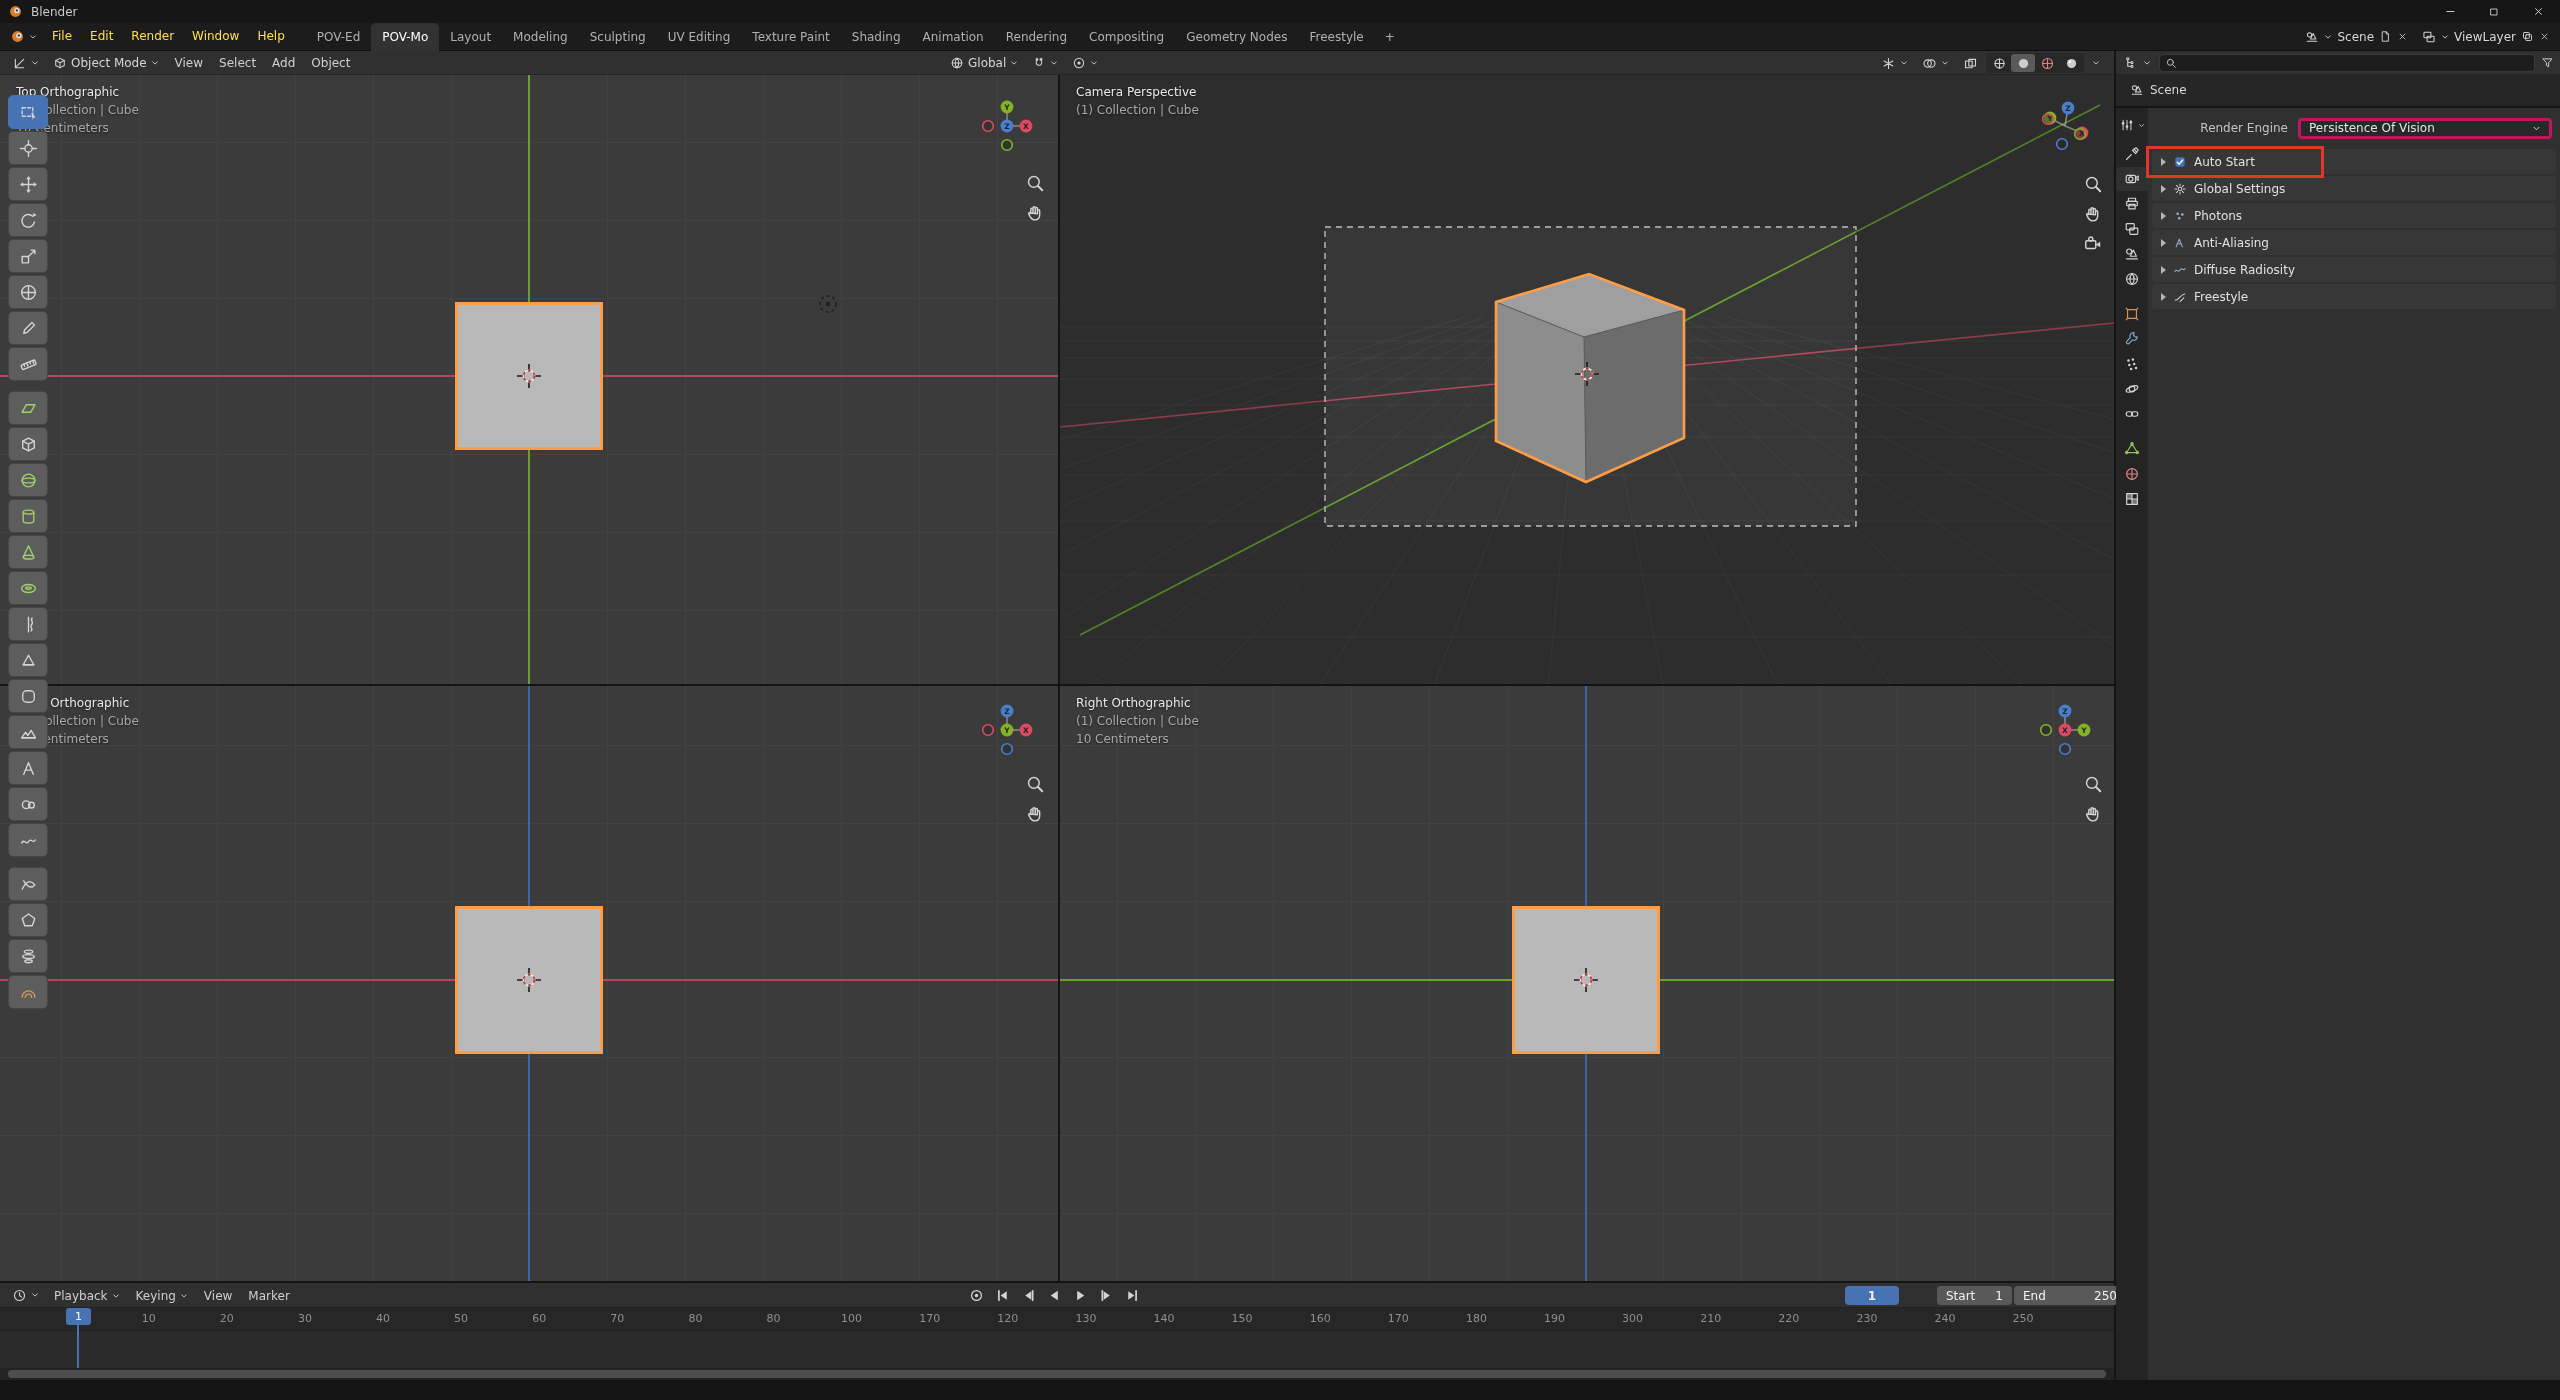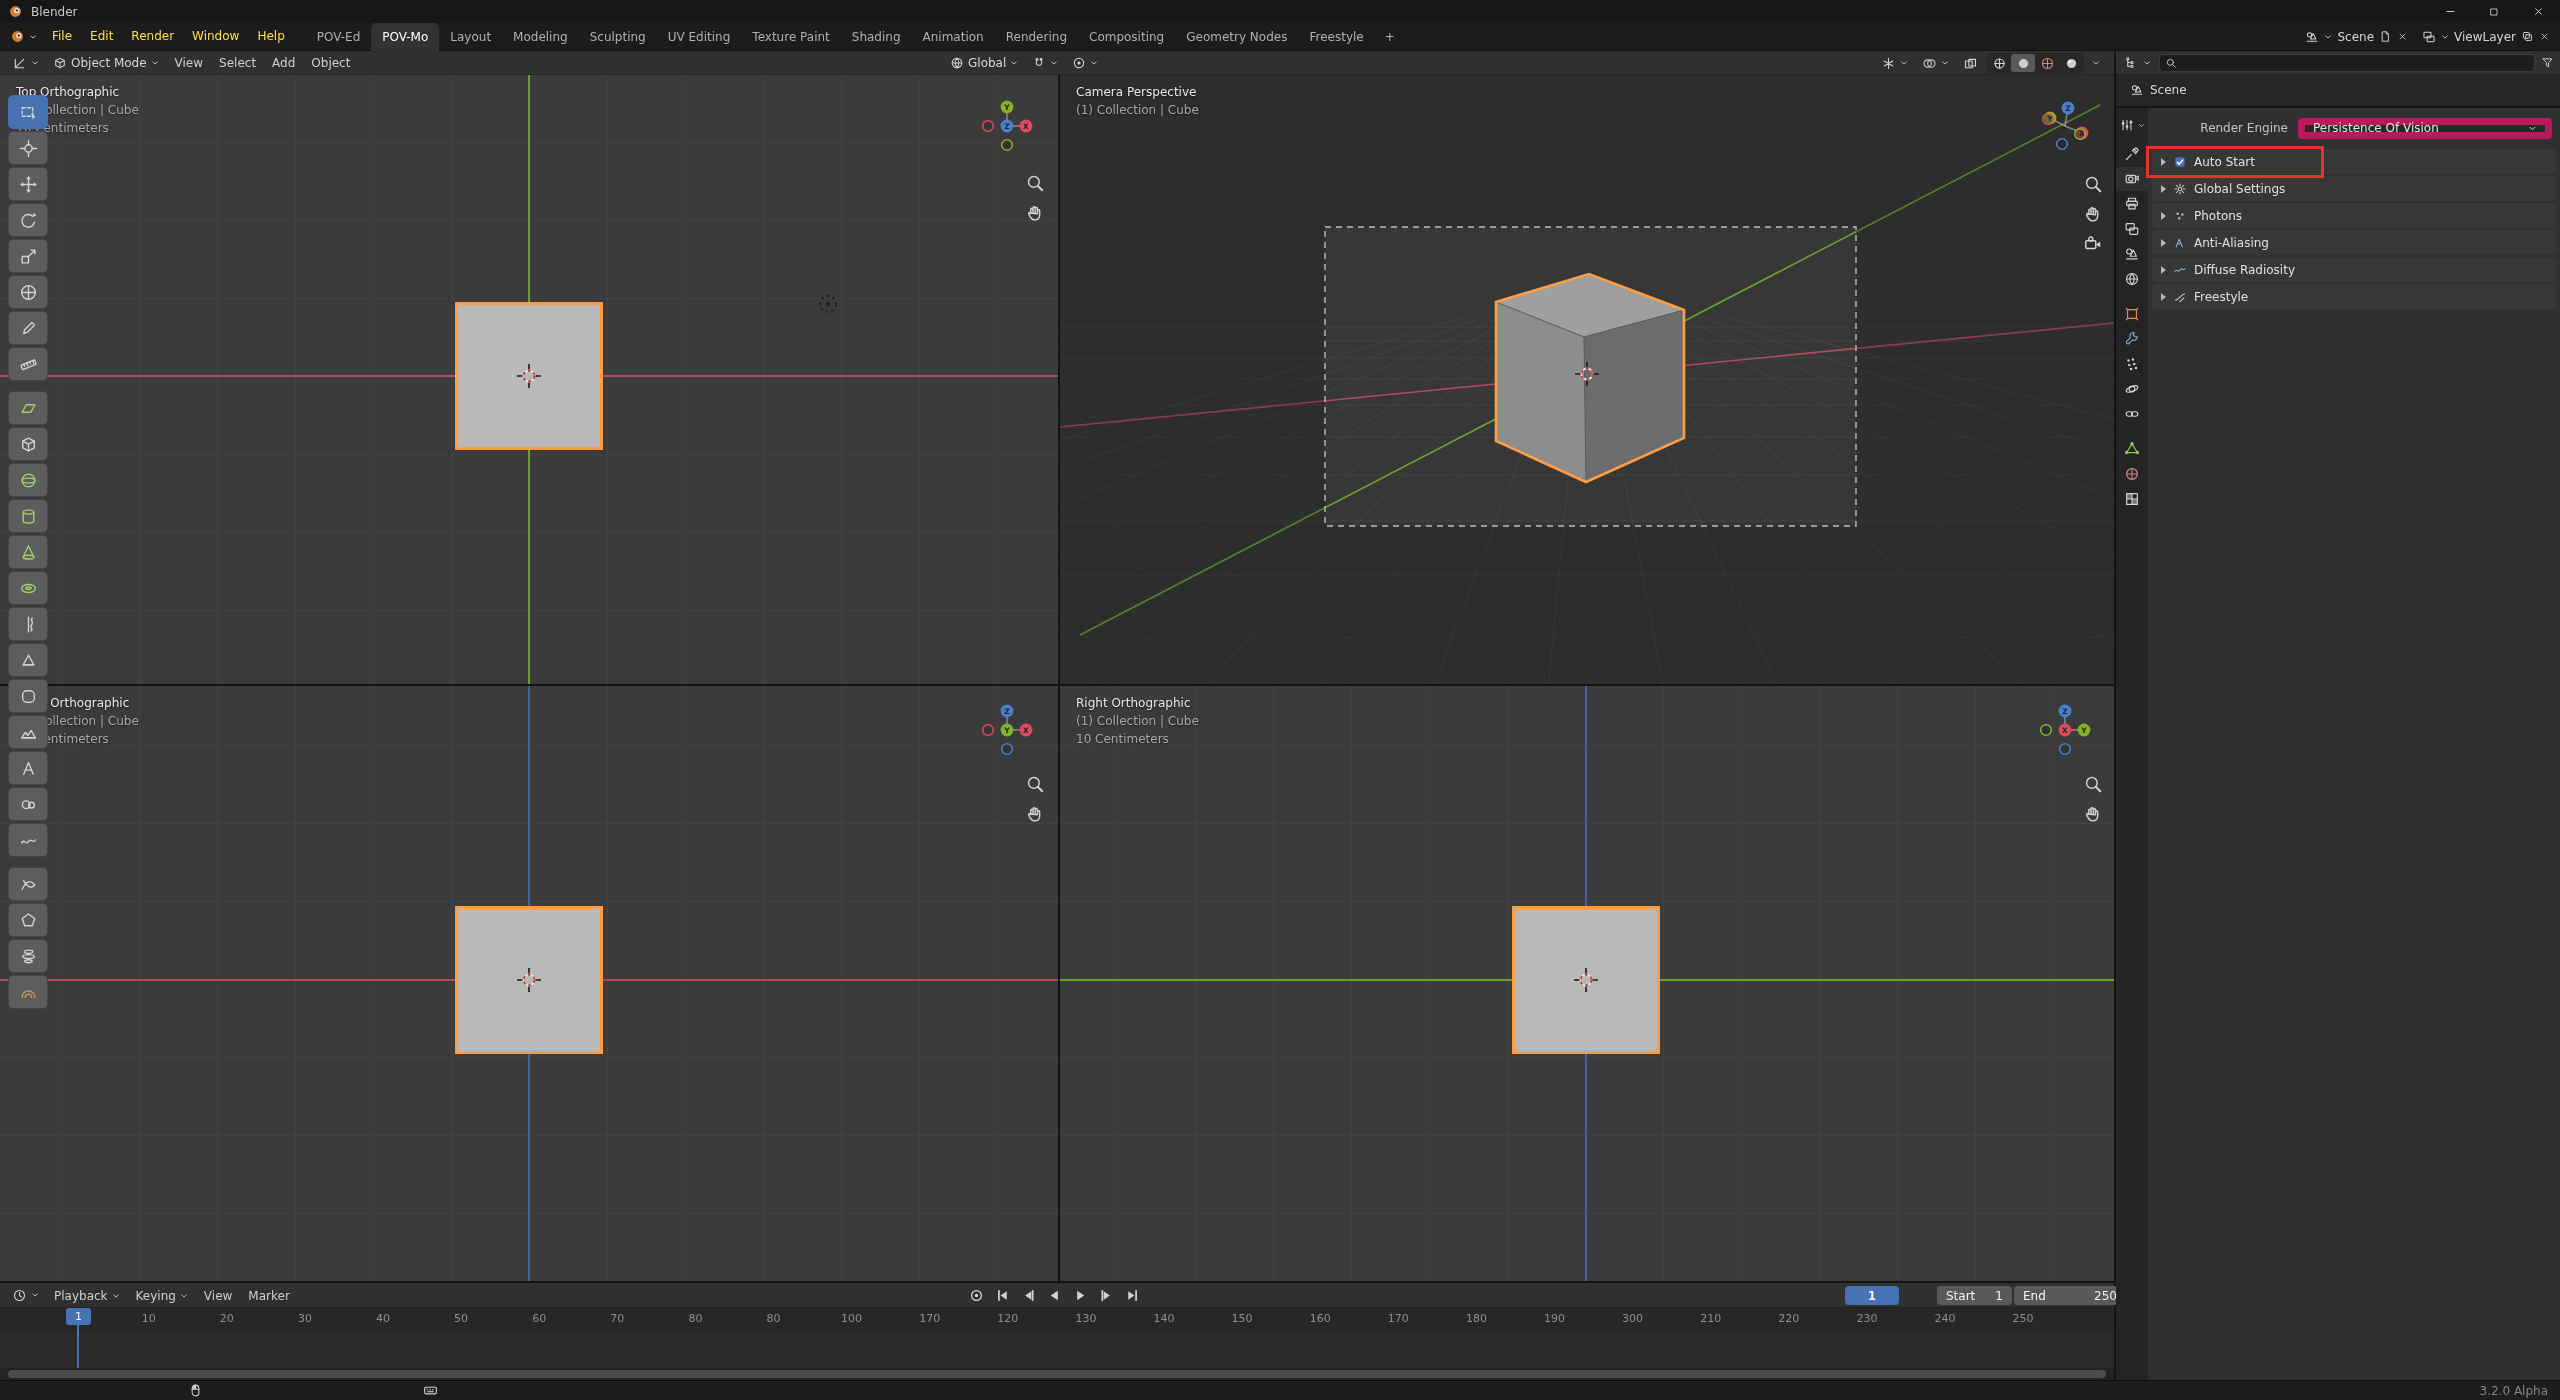--- a/index.html
+++ b/index.html
@@ -80,21 +80,21 @@
 #outliner-body{position:absolute;left:2116px;top:75px;width:444px;height:31px;background:#262626}
 #outliner-scene-row{display:flex;align-items:center;gap:6px;height:22px;padding-left:14px;color:#d9d9d9;margin-top:4px}
 #props{position:absolute;left:2116px;top:108px;width:444px;height:1272px;background:#303030}
 #ptab-strip{position:absolute;left:0;top:0;width:32px;height:100%;background:#242424;display:flex;flex-direction:column;align-items:center;padding-top:6px}
 .ptab{width:32px;height:24px;display:flex;align-items:center;justify-content:center;margin-bottom:1px}
 .ptab.active{background:#303030;border-radius:4px 0 0 4px}
 .ptab.gap{margin-top:10px}
 #props-content{position:absolute;left:32px;top:0;right:0;bottom:0}
 #render-row{position:absolute;left:0;right:0;top:8px;height:24px;display:flex;align-items:center}
 #render-row .prop-label{flex:0 0 140px;text-align:right;color:#c3c3c3;margin-right:10px}
-.prop-dropdown{flex:1;height:21px;margin-right:8px;background:#282828;border:7px solid #be185d;border-radius:4px;display:flex;align-items:center;justify-content:space-between;padding:0 8px;color:#e4e4e4}
+.prop-dropdown{flex:1;height:21px;margin-right:8px;background:#282828;border:3px solid #be185d;border-radius:4px;display:flex;align-items:center;justify-content:space-between;padding:0 8px;color:#e4e4e4}
 .panel{position:absolute;left:4px;right:4px;height:25px;background:#373737;border-radius:4px;display:flex;align-items:center;gap:7px;padding:0 9px;color:#e0e0e0}
 .tri{width:0;height:0;border-left:5px solid #b5b5b5;border-top:4px solid transparent;border-bottom:4px solid transparent}
 #red-box{position:absolute;left:2146px;top:146px;width:178px;height:32px;border:3px solid #e5352b;z-index:99;pointer-events:none}
 
 
 #statusbar{position:absolute;left:0;top:1380px;width:2560px;height:20px;background:#1d1d1d;border-top:1px solid #0f0f0f}
 #status-icons{position:absolute;left:188px;top:2px;display:flex;gap:220px}
 #version{position:absolute;right:12px;top:3px;color:#858585;font-size:12px}
 </style>
 </head>
@@ -1121,32 +1121,14 @@
               <path d="M3 13c4 1 6-7 12-8M9 15l5-5"></path>
             </svg>
             <span>Freestyle</span>
           </div>
         </div>
     </div>
   </div>
 
   <div id="red-box"></div>
 
-  <div id="statusbar">
-    <div id="status-icons">
-        <span class="icw">
-          <svg class="ic" width="15" height="15" viewBox="0 0 18 18" fill="none" stroke="#d4d4d4" stroke-width="1.3" stroke-linecap="round" stroke-linejoin="round">
-            <rect x="5" y="2.5" width="8" height="13" rx="4"></rect>
-            <path d="M9 2.5v5M5 7.5h8"></path>
-            <rect x="5.4" y="2.9" width="3.4" height="4.3" rx="1.7" fill="#d4d4d4" stroke="none"></rect>
-          </svg>
-        </span>
-        <span class="icw">
-          <svg class="ic" width="15" height="15" viewBox="0 0 18 18" fill="none" stroke="#d4d4d4" stroke-width="1.3" stroke-linecap="round" stroke-linejoin="round">
-            <rect x="2" y="5" width="14" height="8" rx="1.5"></rect>
-            <path d="M4.5 8h1M8 8h1M11.5 8h1M5.5 10.5h7"></path>
-          </svg>
-        </span>
-      </div>
-    <div id="version">3.2.0 Alpha</div>
-  </div>
 
 </div>
 
 </body></html>

